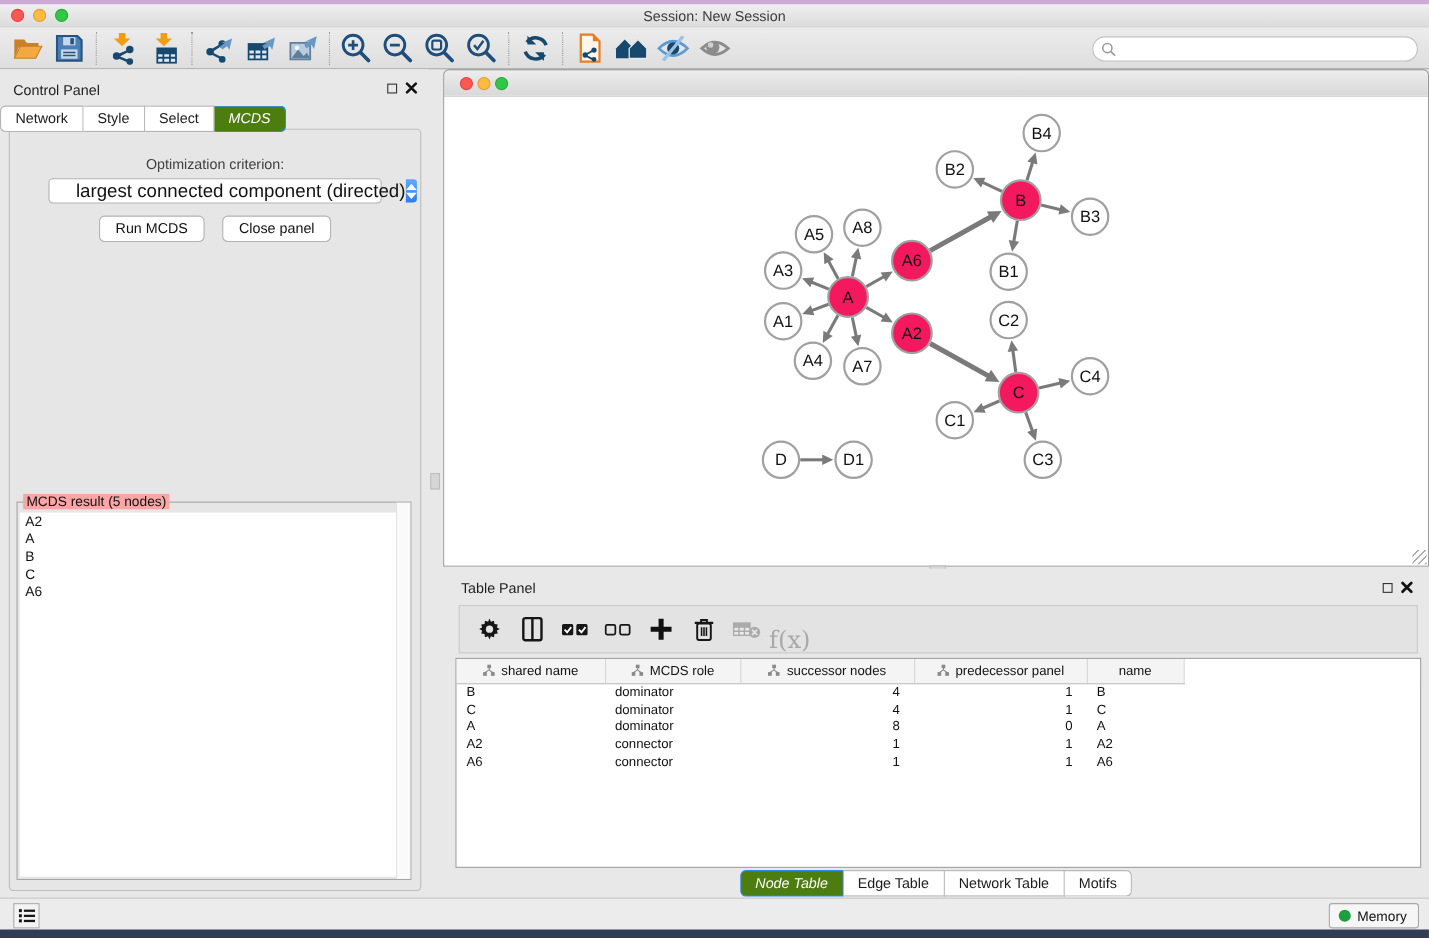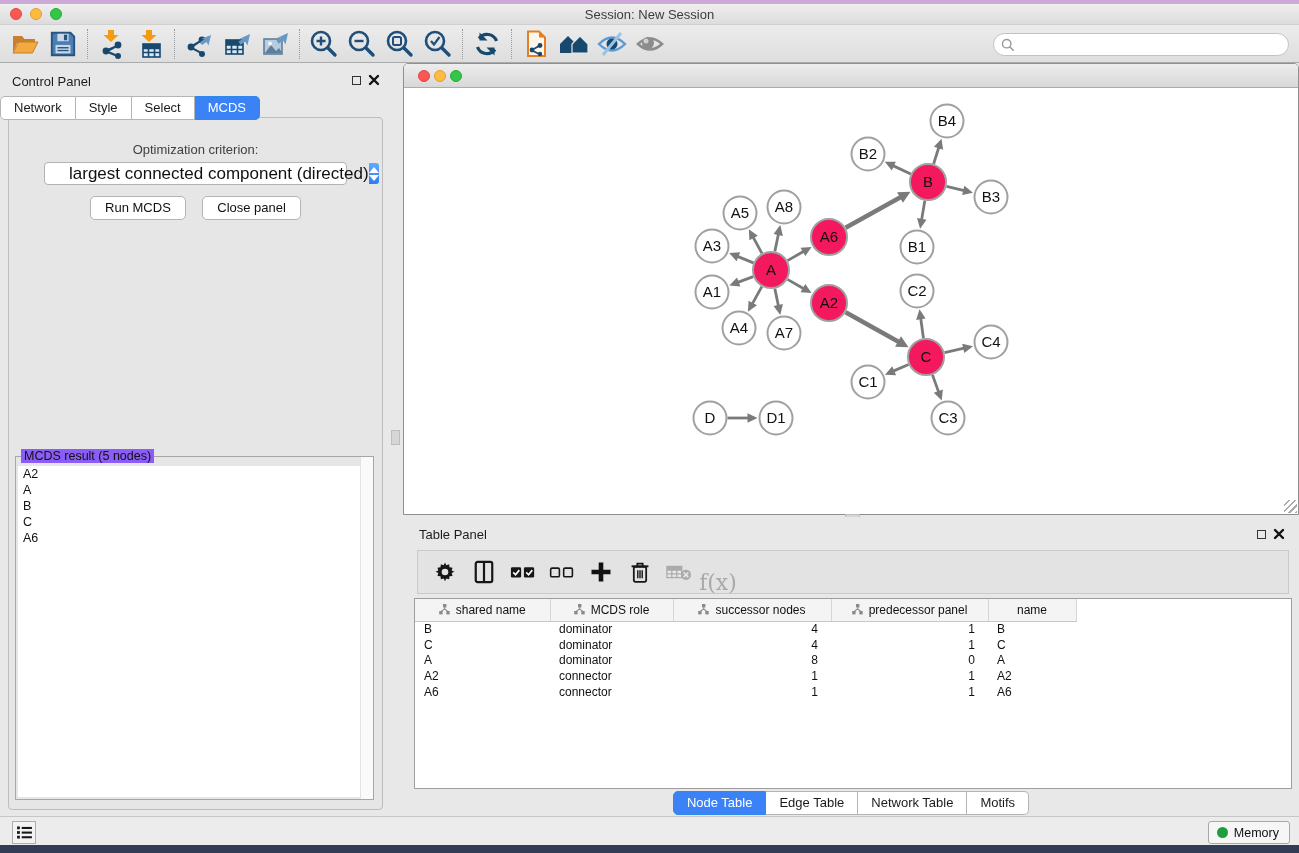--- a/index.html
+++ b/index.html
@@ -37,39 +37,39 @@
   .pan-float { position:absolute; top:13px; width:9px; height:9px; border:1.5px solid #333; }
   .pan-close { position:absolute; top:11px; width:12px; height:12px; }
   .pan-close svg { display:block; }
   .cp-float{ right:29px; } .cp-close{ right:10px; }
 
   .seg { display:inline-flex; }
   .seg .tab { background:#fff; border:1px solid #B4B4B4; border-left:none; padding:3px 13px 4px;
     font-size:13px; color:#1b1b1b; white-space:nowrap; }
   .seg .tab:first-child { border-left:1px solid #B4B4B4; border-radius:5px 0 0 5px; }
   .seg .tab:last-child { border-radius:0 5px 5px 0; }
-  .seg .tab.sel { background:#3b82f6; border-color:#2F88EC; color:#fff; }
+  .seg .tab.sel { background:#4d7c0f; border-color:#2F88EC; color:#fff;font-style:italic; }
   .cp-tabs-wrap { position:absolute; left:0; right:0; top:33px; text-align:left; z-index:2; }
 
   .cp-content { position:absolute; left:8px; right:7px; top:54px; bottom:6px;
     border:1px solid #BDBDBD; border-radius:4px; background:#E6E6E6; }
   .opt-label { position:absolute; left:0; right:0; top:24px; text-align:center; font-size:13px; color:#404040; }
   .dropdown { position:absolute; left:35px; right:35px; top:44px; height:23px; background:#fff;
     border:1px solid #B3B3B3; border-radius:4px; display:flex; align-items:center; }
   .dropdown .dd-text { flex:1; font-size:17px; color:#111; padding-left:24px; white-space:nowrap; }
   .dd-stepper { width:20px; height:100%; border-radius:0 3px 3px 0;
     background:linear-gradient(#5FAAFE,#2E7BF6); display:flex; flex-direction:column;
     align-items:center; justify-content:center; gap:2px; }
   .btn-row { position:absolute; left:0; right:0; top:78px; text-align:center; }
   .mac-btn { display:inline-block; background:#fff; border:1px solid #B3B3B3; border-radius:5px;
     font-size:13px; color:#111; padding:3px 14px 4px; margin:0 6px; font-family:"Liberation Sans",sans-serif; }
 
   .result-box { position:absolute; left:6px; right:8px; top:338px; bottom:9px;
     border:1px solid #A6A6A6; background:#E6E6E6; }
-  .result-legend { position:absolute; left:5px; top:-8px; background:#8b5cf6; padding:0 3px;
+  .result-legend { position:absolute; left:5px; top:-8px; background:#fca5a5; padding:0 3px;
     font-size:12.5px; color:#111; }
   .result-list { position:absolute; left:2px; right:2px; top:9px; bottom:2px; background:#fff;
     overflow:hidden; }
   .result-item { font-size:12.5px; color:#111; line-height:16px; padding-left:5px; }
   .result-scroll { position:absolute; right:0; top:0; bottom:0; width:13px; background:#FAFAFA;
     border-left:1px solid #E3E3E3; }
 
   
   .vsplit-grip { position:absolute; left:391px; top:426px; width:9px; height:15px;
     background:#D6D6D6; border:1px solid #BDBDBD; }

